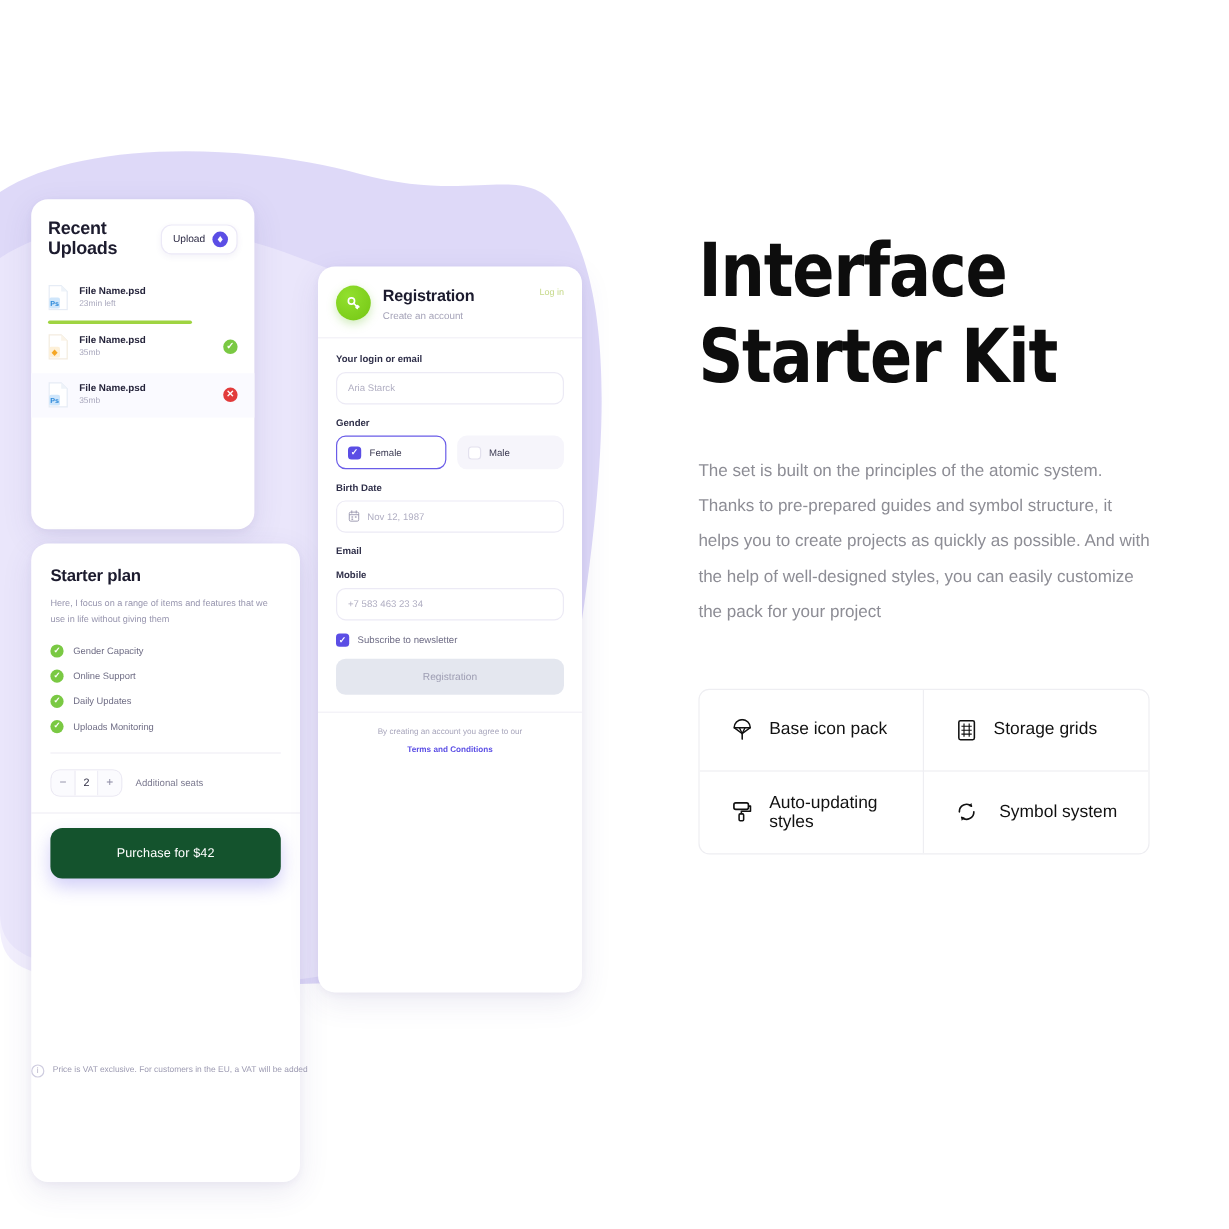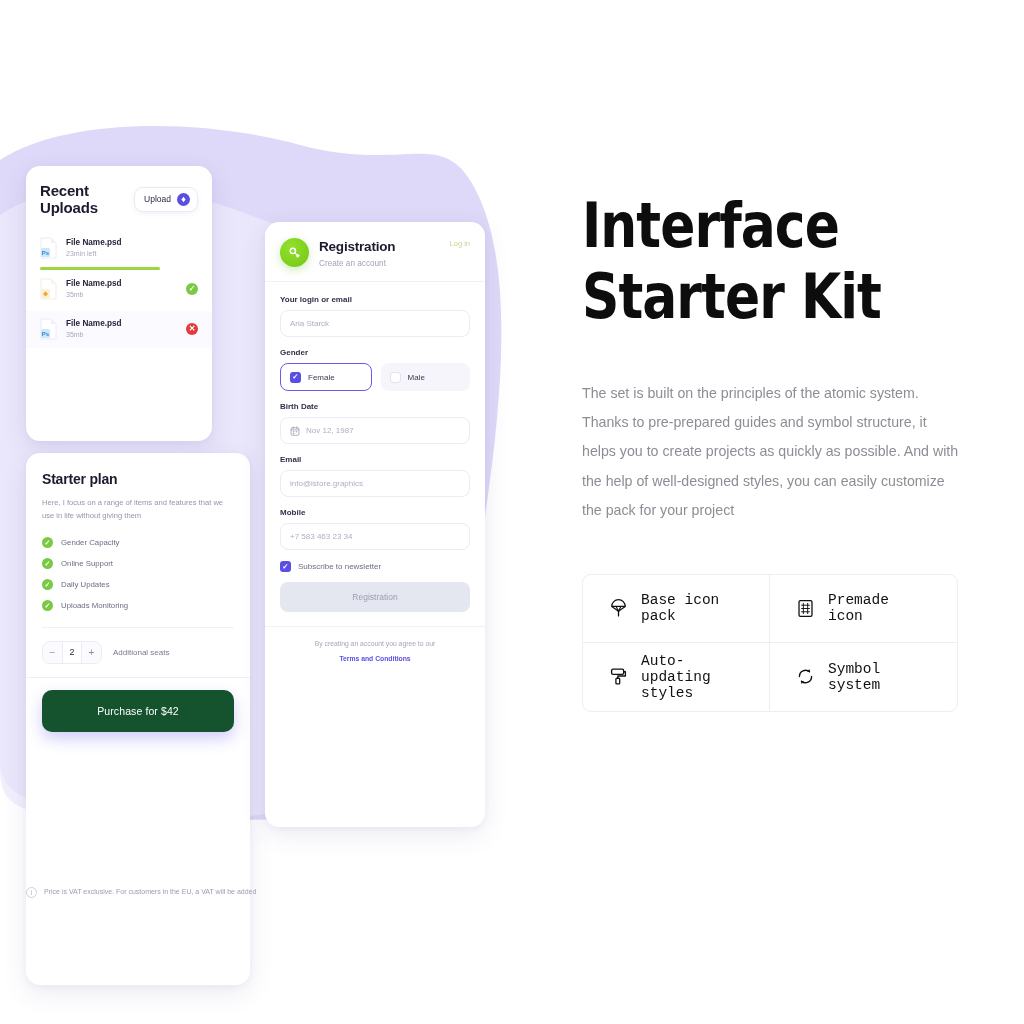--- a/index.html
+++ b/index.html
@@ -162,21 +162,21 @@
     max-width:382px;
   }
 
   .feat-grid {
     margin-top:48px; width:376px;
     border:1px solid #eeeef2; border-radius:9px; overflow:hidden;
     display:grid; grid-template-columns:1fr 1fr;
   }
   .feat-cell {
     height:68px; display:flex; align-items:center; gap:13px; padding:0 26px;
-    border-right:1px solid #eeeef2; border-bottom:1px solid #eeeef2;font-family:Liberation Mono, monospace;
+    border-right:1px solid #eeeef2; border-bottom:1px solid #eeeef2;
   }
   .feat-cell:nth-child(2n) { border-right:none; }
   .feat-cell:nth-child(n+3) { border-bottom:none;justify-content:space-between; }
   .feat-cell-label { font-size:14.5px; color:#111; }
   .feat-icon { width:19px; height:19px; flex:0 0 19px; display:flex; align-items:center; justify-content:center; }
 </style>
 </head>
 <body>
 
 <div id="stage">
@@ -366,23 +366,20 @@
               <rect x="8" y="7.4" width="2" height="1.5" fill="#9b99b0"></rect>
               <rect x="4" y="10" width="2" height="1.5" fill="#9b99b0"></rect>
             </svg>
           </span>
           <span class="input-ph">Nov 12, 1987</span>
         </div>
       </div>
 
       <div class="field">
         <div class="field-label">Email</div>
-        <div class="input">
-          <span class="input-ph">info@istore.graphics</span>
-        </div>
       </div>
 
       <div class="field">
         <div class="field-label">Mobile</div>
         <div class="input">
           <span class="input-ph">+7 583 463 23 34</span>
         </div>
       </div>
 
       <div class="news-row">
@@ -423,21 +420,21 @@
         <span class="feat-cell-label">Base icon pack</span>
       </div>
 
       <div class="feat-cell">
         <span class="feat-icon">
           <svg width="19" height="19" viewBox="0 0 22 22">
             <rect x="3.5" y="1.8" width="15" height="18.4" rx="1.6" fill="none" stroke="#111" stroke-width="1.5"></rect>
             <path d="M8.5 4.6 V17.4 M13.5 4.6 V17.4 M6 7.2 H16 M6 11 H16 M6 14.8 H16" stroke="#111" stroke-width="1.1"></path>
           </svg>
         </span>
-        <span class="feat-cell-label">Premade icon</span>
+        <span class="feat-cell-label">Storage grids</span>
       </div>
 
       <div class="feat-cell">
         <span class="feat-icon">
           <svg width="19" height="19" viewBox="0 0 22 22">
             <rect x="3" y="2.4" width="14" height="6.2" rx="1.8" fill="none" stroke="#111" stroke-width="1.6"></rect>
             <path d="M17 5.5 H19 V10.4 H10.2 V13" stroke="#111" stroke-width="1.5" fill="none" stroke-linejoin="round"></path>
             <rect x="8" y="13" width="4.4" height="6.6" rx="1.1" fill="none" stroke="#111" stroke-width="1.5"></rect>
           </svg>
         </span>

